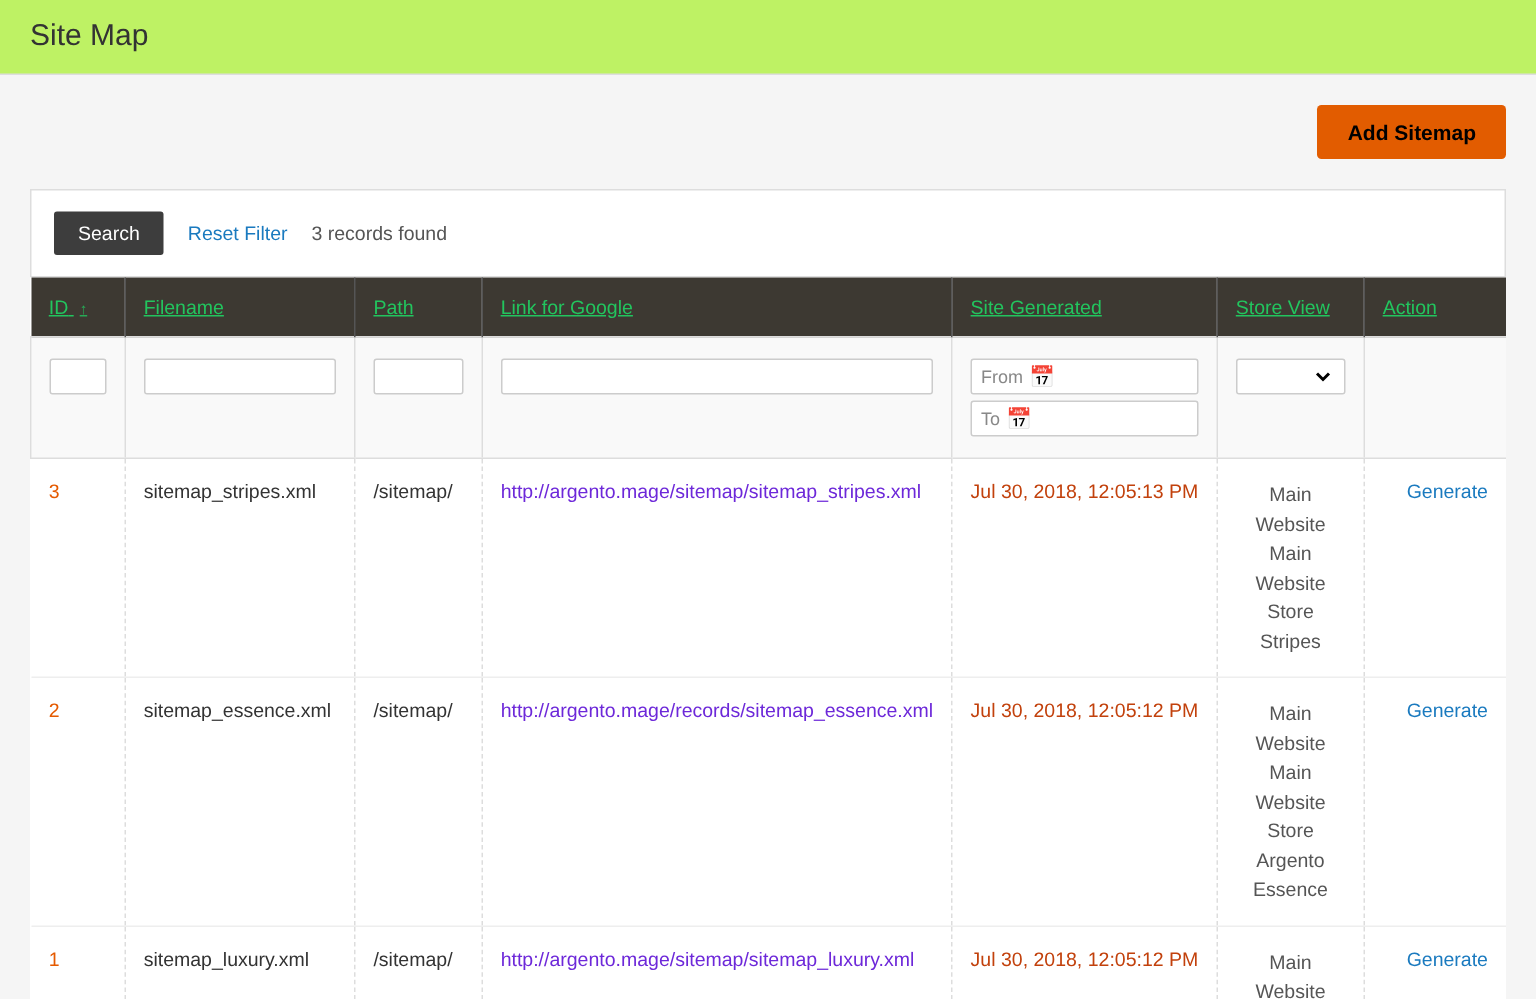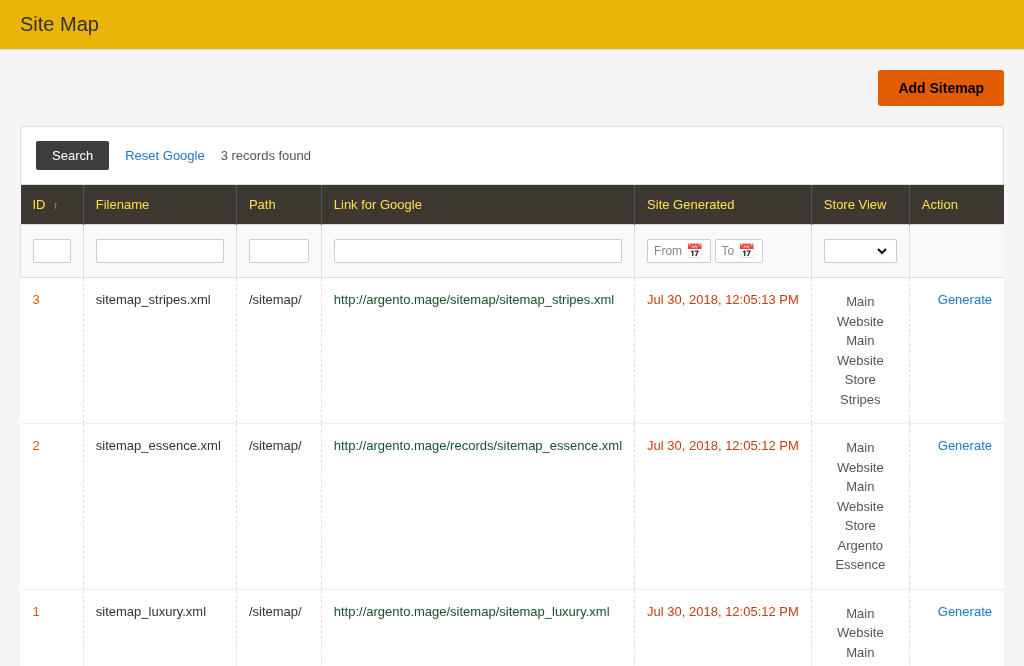--- a/index.html
+++ b/index.html
@@ -1,20 +1,20 @@
 <!DOCTYPE html>
 <html><head>
   <meta charset="utf-8">
   <style>
     * { box-sizing: border-box; margin: 0; padding: 0; }
     body { font-family: 'Segoe UI', Arial, sans-serif; font-size: 13px; background: #f5f5f5; color: #333; }
 
     
     .top-bar {
-      background: #eab308;
+      background: #bef264;
       border-bottom: 1px solid #ddd;
       display: flex;
       align-items: center;
       justify-content: space-between;
       padding: 0 20px;
       height: 50px;
     }
     .top-bar-title {
       font-size: 20px;
       font-weight: 300;
@@ -141,21 +141,22 @@
     }
 
     
     .data-table {
       width: 100%;
       border-collapse: collapse;
       background: #fff;
     }
     .data-table thead tr {
       background: #3d3932;
-      color: #fde047;
+      color: #22c55e;
+      text-decoration: underline;
     }
     .data-table thead th {
       padding: 12px 12px;
       text-align: left;
       font-weight: 500;
       font-size: 13px;
       border-right: 1px solid #555;
       white-space: nowrap;
     }
     .data-table thead th:last-child { border-right: none; }
@@ -174,20 +175,21 @@
     }
     .filter-input {
       width: 100%;
       padding: 4px 6px;
       border: 1px solid #ccc;
       font-size: 12px;
       border-radius: 2px;
     }
     .date-filter {
       display: flex;
+      flex-direction: column;
       gap: 4px;
     }
     .date-row {
       display: flex;
       align-items: center;
       gap: 4px;
       background: #fff;
       border: 1px solid #ccc;
       padding: 3px 6px;
       border-radius: 2px;
@@ -223,21 +225,21 @@
       border-bottom: 1px solid #eee;
     }
     .data-table tbody td {
       padding: 14px 12px;
       border-right: 1px dashed #ddd;
       vertical-align: top;
       font-size: 13px;
     }
     .data-table tbody td:last-child { border-right: none; }
     .link-cell a {
-      color: #14532d;
+      color: #6d28d9;
       text-decoration: none;
     }
     .action-link {
       color: #1a7abf;
       text-decoration: none;
       cursor: pointer;
       margin-left: 16px;
     }
     .store-view-cell {
       text-align: center;
@@ -263,21 +265,21 @@
 </div>
 
 <div class="page-content">
 
   <div class="action-bar">
     <button class="btn-add">Add Sitemap</button>
   </div>
 
   <div class="search-toolbar">
     <button class="btn-search">Search</button>
-    <button class="btn-reset">Reset Google</button>
+    <button class="btn-reset">Reset Filter</button>
     <span class="records-found">3 records found</span>
   </div>
 
   <table class="data-table">
     <thead>
       <tr>
         <th style="width:90px;">
           <span>ID</span>
           <span class="sort-arrow">↑</span>
         </th>

